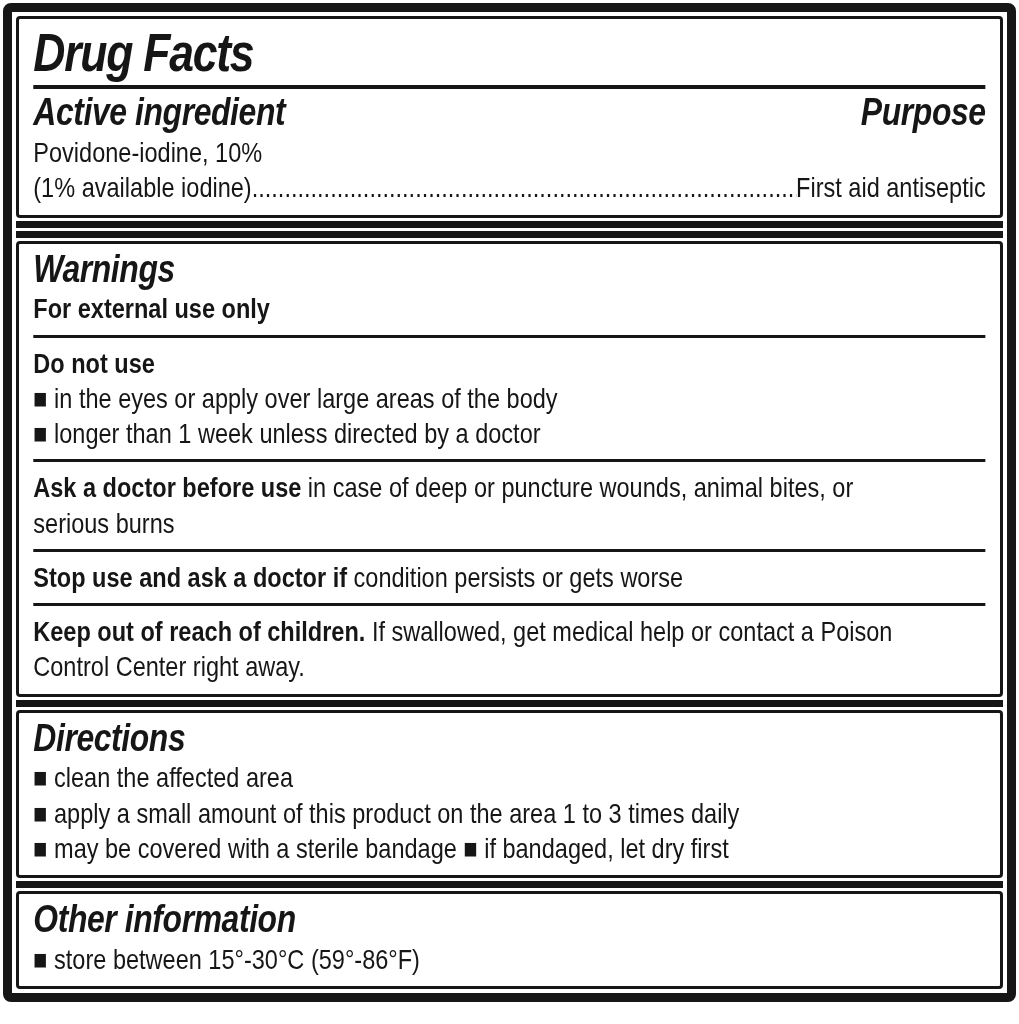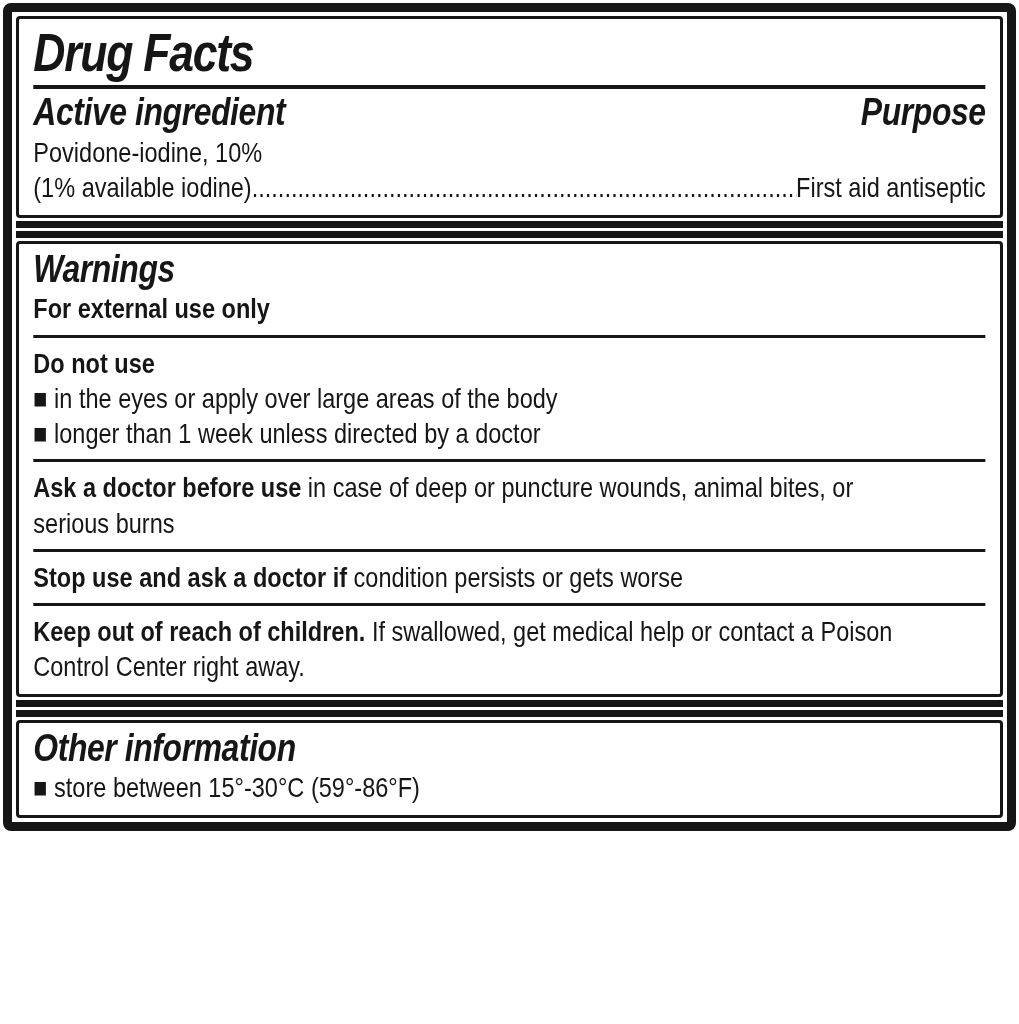--- a/index.html
+++ b/index.html
@@ -136,20 +136,28 @@
 
       <div class="para nudge-keep">
         <span class="b">Keep out of reach of children.</span>
         <span>If swallowed, get medical help or contact a Poison Control Center right away.</span>
       </div>
     </div>
   </div>
 
   <div class="sep"></div>
 
+  <div class="section">
+    <div class="cond">
+      <div class="sec-head">Directions</div>
+      <div class="li">■ clean the affected area</div>
+      <div class="li">■ apply a small amount of this product on the area 1 to 3 times daily</div>
+      <div class="li">■ may be covered with a sterile bandage ■ if bandaged, let dry first</div>
+    </div>
+  </div>
 
   <div class="sep"></div>
 
   <div class="section">
     <div class="cond">
       <div class="sec-head">Other information</div>
       <div class="li">■ store between 15°-30°C (59°-86°F)</div>
     </div>
   </div>
 

